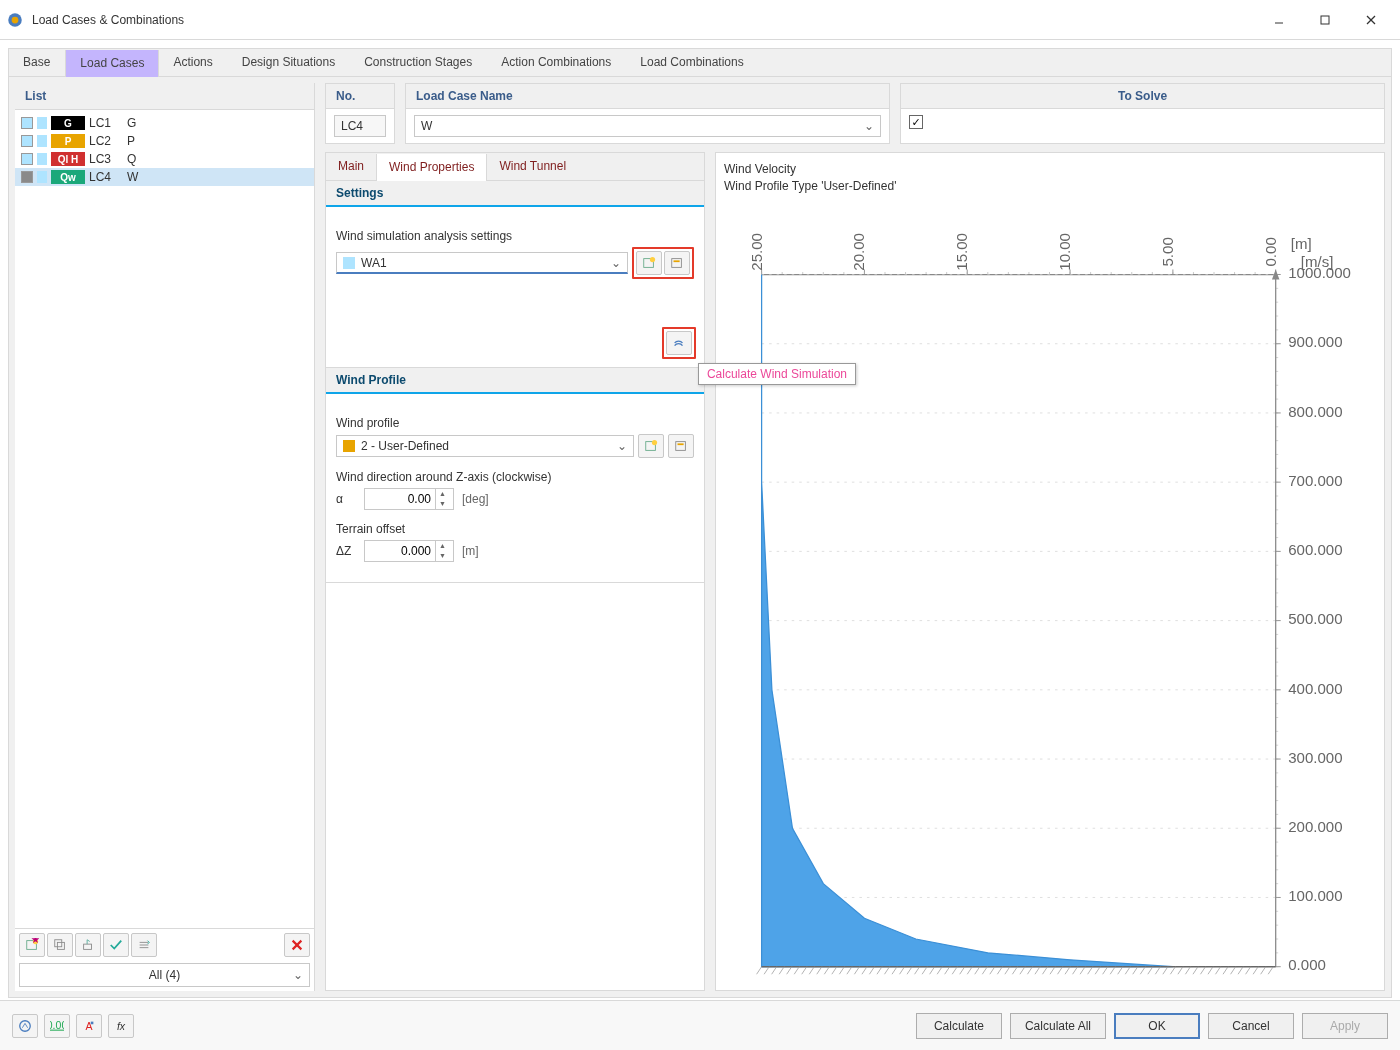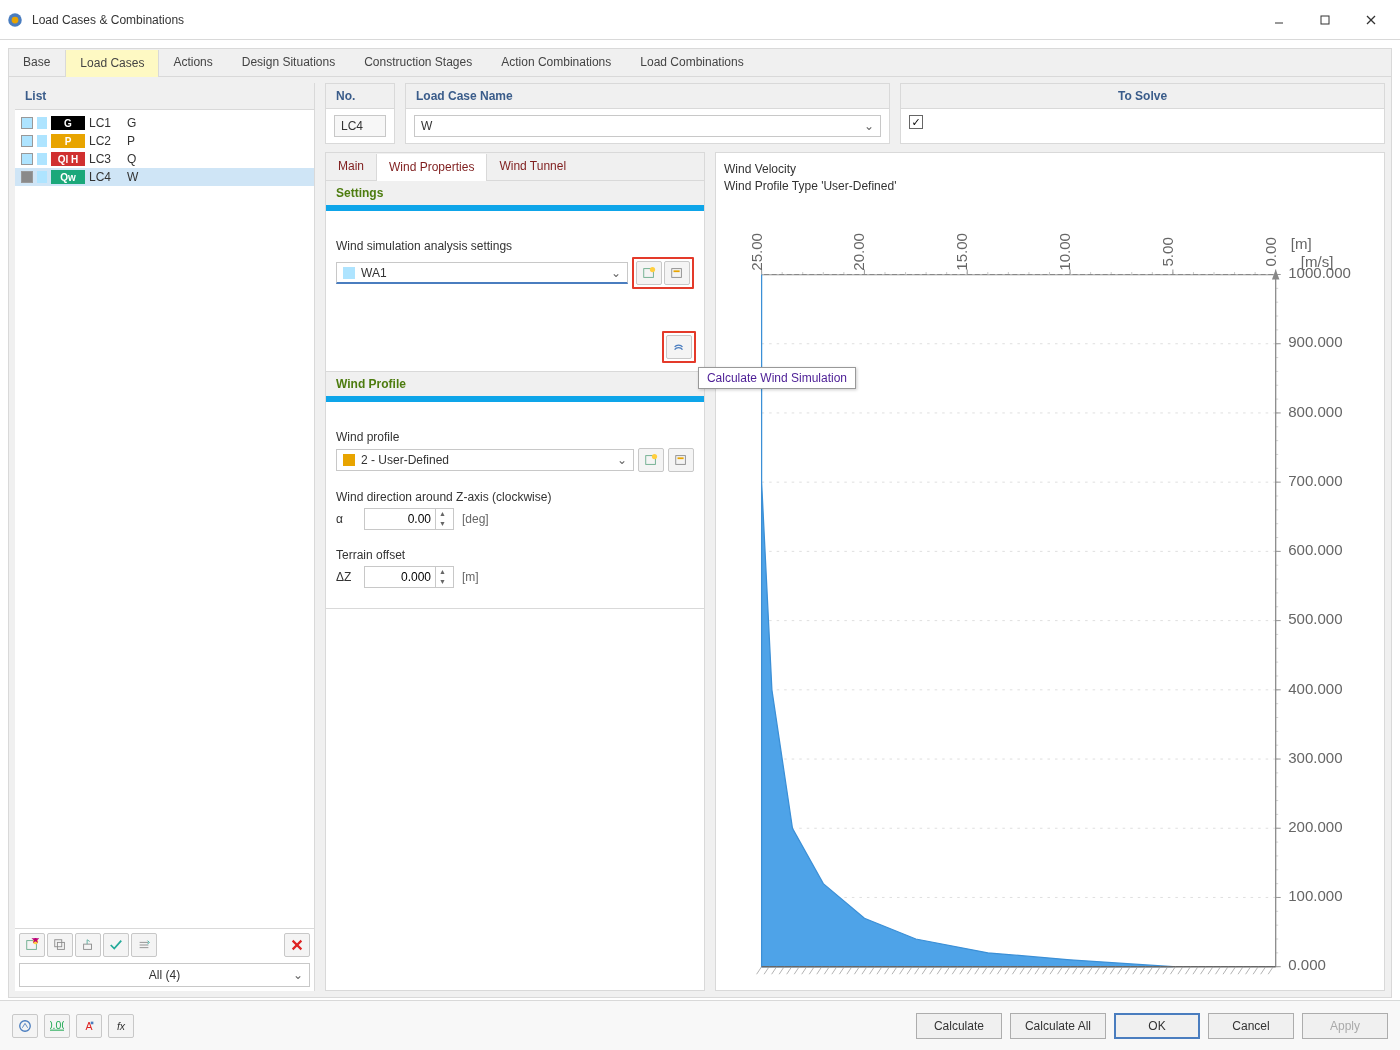--- a/index.html
+++ b/index.html
@@ -11,21 +11,21 @@
 .titlebar .title { flex: 1; color: #333; }
 .titlebar .win-controls { display: flex; gap: 0; }
 .titlebar .win-btn { width: 46px; height: 30px; display: flex; align-items: center; justify-content: center; cursor: pointer; color: #333; }
 
 
 .content { padding: 8px; height: calc(100% - 34px - 50px); }
 
 
 .tabstrip { height: 28px; display: flex; background: #f0f0f0; border: 1px solid #d9d9d9; border-bottom: none; }
 .tabstrip .tab { padding: 6px 14px; color: #444; cursor: pointer; border-right: 1px solid transparent; }
-.tabstrip .tab.active { background: #fef9c3; border-left: 1px solid #d9d9d9; border-right: 1px solid #d9d9d9; position: relative; top: 1px; }
+.tabstrip .tab.active { background: #c4b5fd; border-left: 1px solid #d9d9d9; border-right: 1px solid #d9d9d9; position: relative; top: 1px; }
 
 
 .main-area { display: flex; gap: 10px; height: calc(100% - 28px); border: 1px solid #d9d9d9; padding: 0; background: #f0f0f0; }
 
 
 .left-panel { width: 300px; background: #fff; border-right: 1px solid #d9d9d9; display: flex; flex-direction: column; margin: 6px 0 6px 6px; }
 .panel-header { background: #f0f0f0; padding: 6px 10px; color: #3a5c8a; font-weight: 600; border-bottom: 1px solid #d9d9d9; }
 .list-body { flex: 1; overflow: auto; padding: 4px 0; }
 .list-row { display: flex; align-items: center; gap: 4px; padding: 2px 6px; cursor: pointer; }
 .list-row.selected { background: #cfe5f6; }
@@ -64,41 +64,41 @@
 
 
 .inner-row { display: flex; gap: 10px; flex: 1; min-height: 0; }
 .settings-col { width: 380px; display: flex; flex-direction: column; gap: 0; }
 .sub-tabstrip { height: 28px; display: flex; background: #f0f0f0; border: 1px solid #d9d9d9; border-bottom: none; }
 .sub-tabstrip .tab { padding: 6px 12px; color: #7f1d1d; cursor: pointer; }
 .sub-tabstrip .tab.active { background: #fff; border-left: 1px solid #d9d9d9; border-right: 1px solid #d9d9d9; position: relative; top: 1px; }
 
 .sect { background: #fff; border: 1px solid #d9d9d9; }
 .sect + .sect { border-top: none; }
-.sect .shdr { background: #f0f0f0; padding: 5px 10px; color: #4d7c0f; font-weight: 600; border-bottom: 6px solid #0ea5e9; }
+.sect .shdr { background: #f0f0f0; padding: 5px 10px; color: #0c4a6e; font-weight: 600; border-bottom: 2px solid #0ea5e9; }
 .sect .sbody { padding: 10px; }
 .sect .sbody.tall { min-height: 160px; position: relative; }
-.field-label { color: #333; margin-bottom: 4px; margin-top: 18px; }
+.field-label { color: #333; margin-bottom: 4px; margin-top: 12px; }
 .combo-row { display: flex; gap: 4px; align-items: center; }
 .combo-row .combo { flex: 1; }
 .combo-row .combo .swatch { width: 12px; height: 12px; margin-right: 6px; }
 .combo.blue-border { border-bottom: 2px solid #4a7dbf; }
 .red-highlight { border: 2px solid #e43a2a; padding: 2px; border-radius: 1px; }
 
 .small-input-row { display: flex; align-items: center; gap: 8px; margin-top: 4px; margin-bottom: 10px; }
 .small-input-row .sym { width: 20px; color: #333; }
 .small-input-row .spinner { width: 90px; height: 22px; border: 1px solid #c8c8c8; display: flex; align-items: center; background: #fff; }
 .small-input-row .spinner input { width: 70px; border: none; text-align: right; padding: 0 4px; background: transparent; }
 .small-input-row .spinner .ud { width: 14px; display: flex; flex-direction: column; border-left: 1px solid #c8c8c8; }
 .small-input-row .spinner .ud div { height: 10px; font-size: 7px; text-align: center; line-height: 9px; color: #666; cursor: pointer; }
 .small-input-row .unit { color: #666; }
 
 .btn-wind-calc { position: absolute; bottom: 8px; right: 8px; }
 
-.tooltip { position: absolute; background: #fff; border: 1px solid #999; padding: 3px 8px; color: #4c1d95; box-shadow: 1px 1px 3px rgba(0,0,0,0.2); white-space: nowrap; z-index: 10; text-align: center; }
+.tooltip { position: absolute; background: #fff; border: 1px solid #999; padding: 3px 8px; color: #ec4899; box-shadow: 1px 1px 3px rgba(0,0,0,0.2); white-space: nowrap; z-index: 10; text-align: center; }
 
 
 .chart-panel { flex: 1; background: #fff; border: 1px solid #d9d9d9; display: flex; flex-direction: column; padding: 8px; min-width: 0; }
 .chart-header { color: #333; line-height: 1.4; margin-bottom: 4px; }
 .chart-area { flex: 1; position: relative; }
 .chart-area svg { width: 100%; height: 100%; }
 .chart-footer { display: flex; gap: 4px; margin-top: 6px; }
 
 
 .footer { position: absolute; bottom: 0; left: 0; right: 0; height: 50px; border-top: 1px solid #d9d9d9; background: #f8f8f8; display: flex; align-items: center; padding: 0 12px; gap: 8px; }

